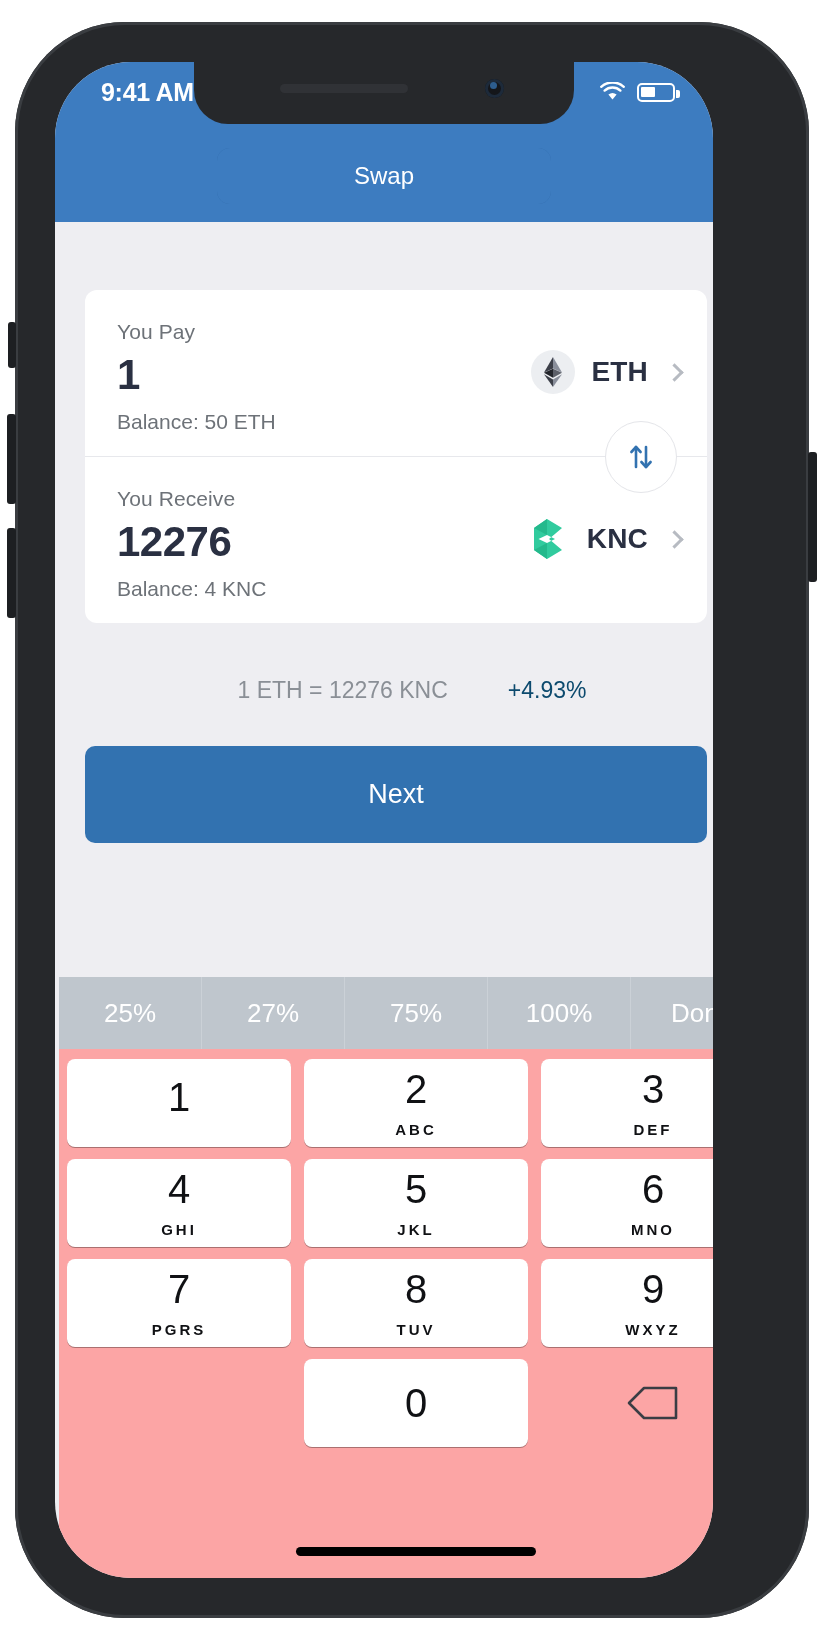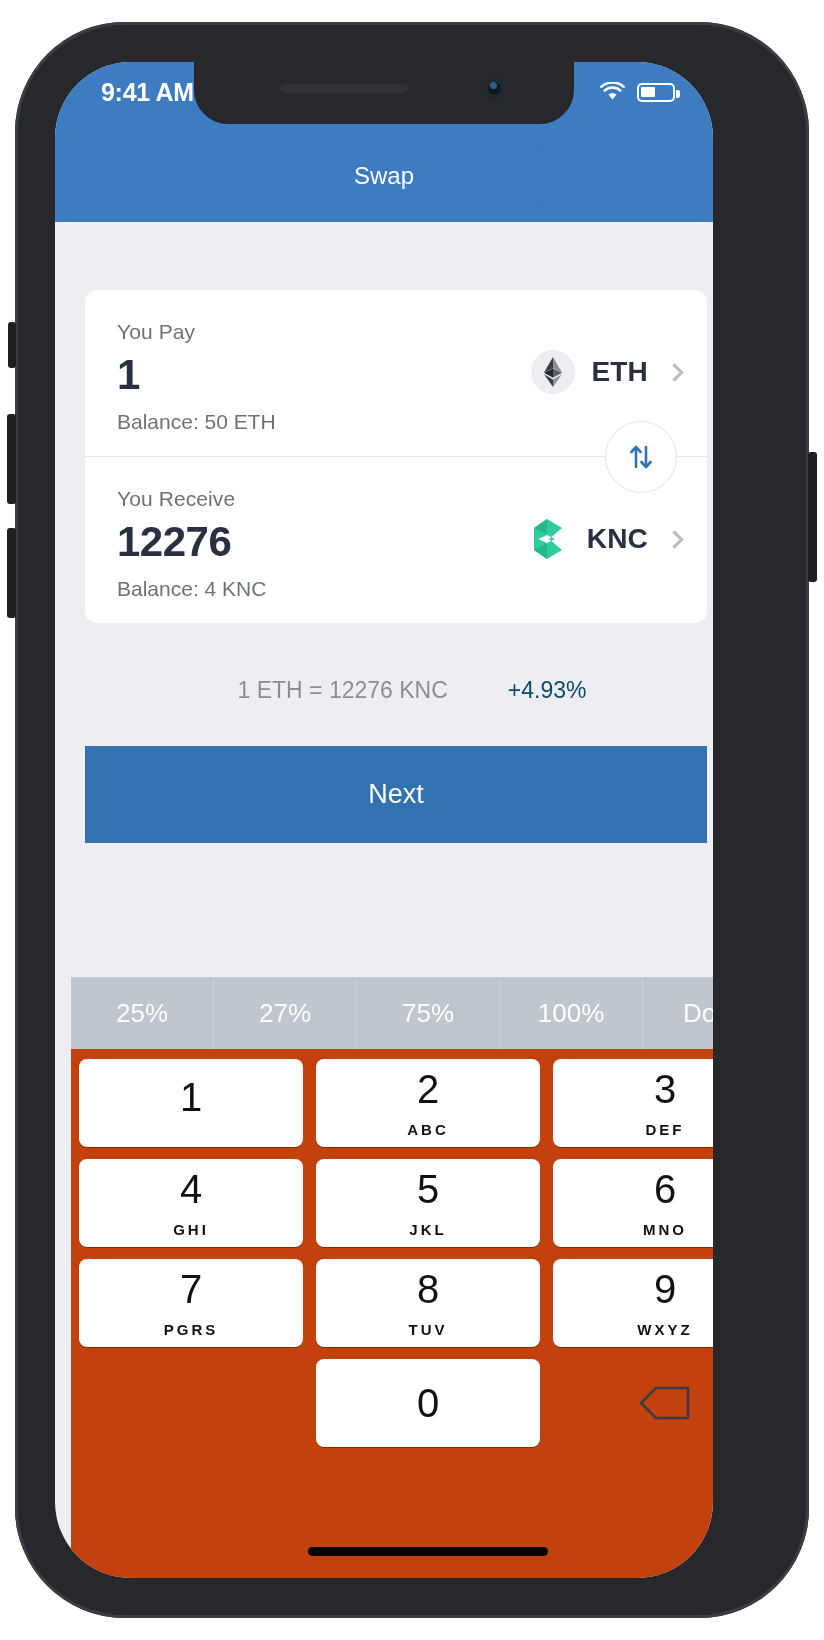--- a/index.html
+++ b/index.html
@@ -175,33 +175,33 @@
     gap: 60px;
   }
   #rate-text { font-size: 23px; color: #8a8f96; }
   #rate-change { font-size: 23px; color: #0c4a6e; text-align: right; }
 
   #next-button {
     position: absolute;
     left: 30px; top: 524px;
     width: 622px; height: 97px;
     background: #3272b0;
-    border-radius: 0;
+    border-radius: 10px;
     display: flex; align-items: center; justify-content: center;
     color: #fff; font-size: 27px;
     cursor: pointer;
     border: none;
   }
 
   
   #keyboard {
     position: absolute;
-    left: 16px; top: 915px;
+    left: 4px; top: 915px;
     width: 714px; height: 601px;
-    background: #c2410c;
+    background: #fca5a5;
     text-align: right;
   }
   #kb-toolbar {
     display: flex;
     height: 72px;
     background: #bfc6cd;
   }
   .kb-tool {
     flex: 1;
     display: flex; align-items: center; justify-content: center;

